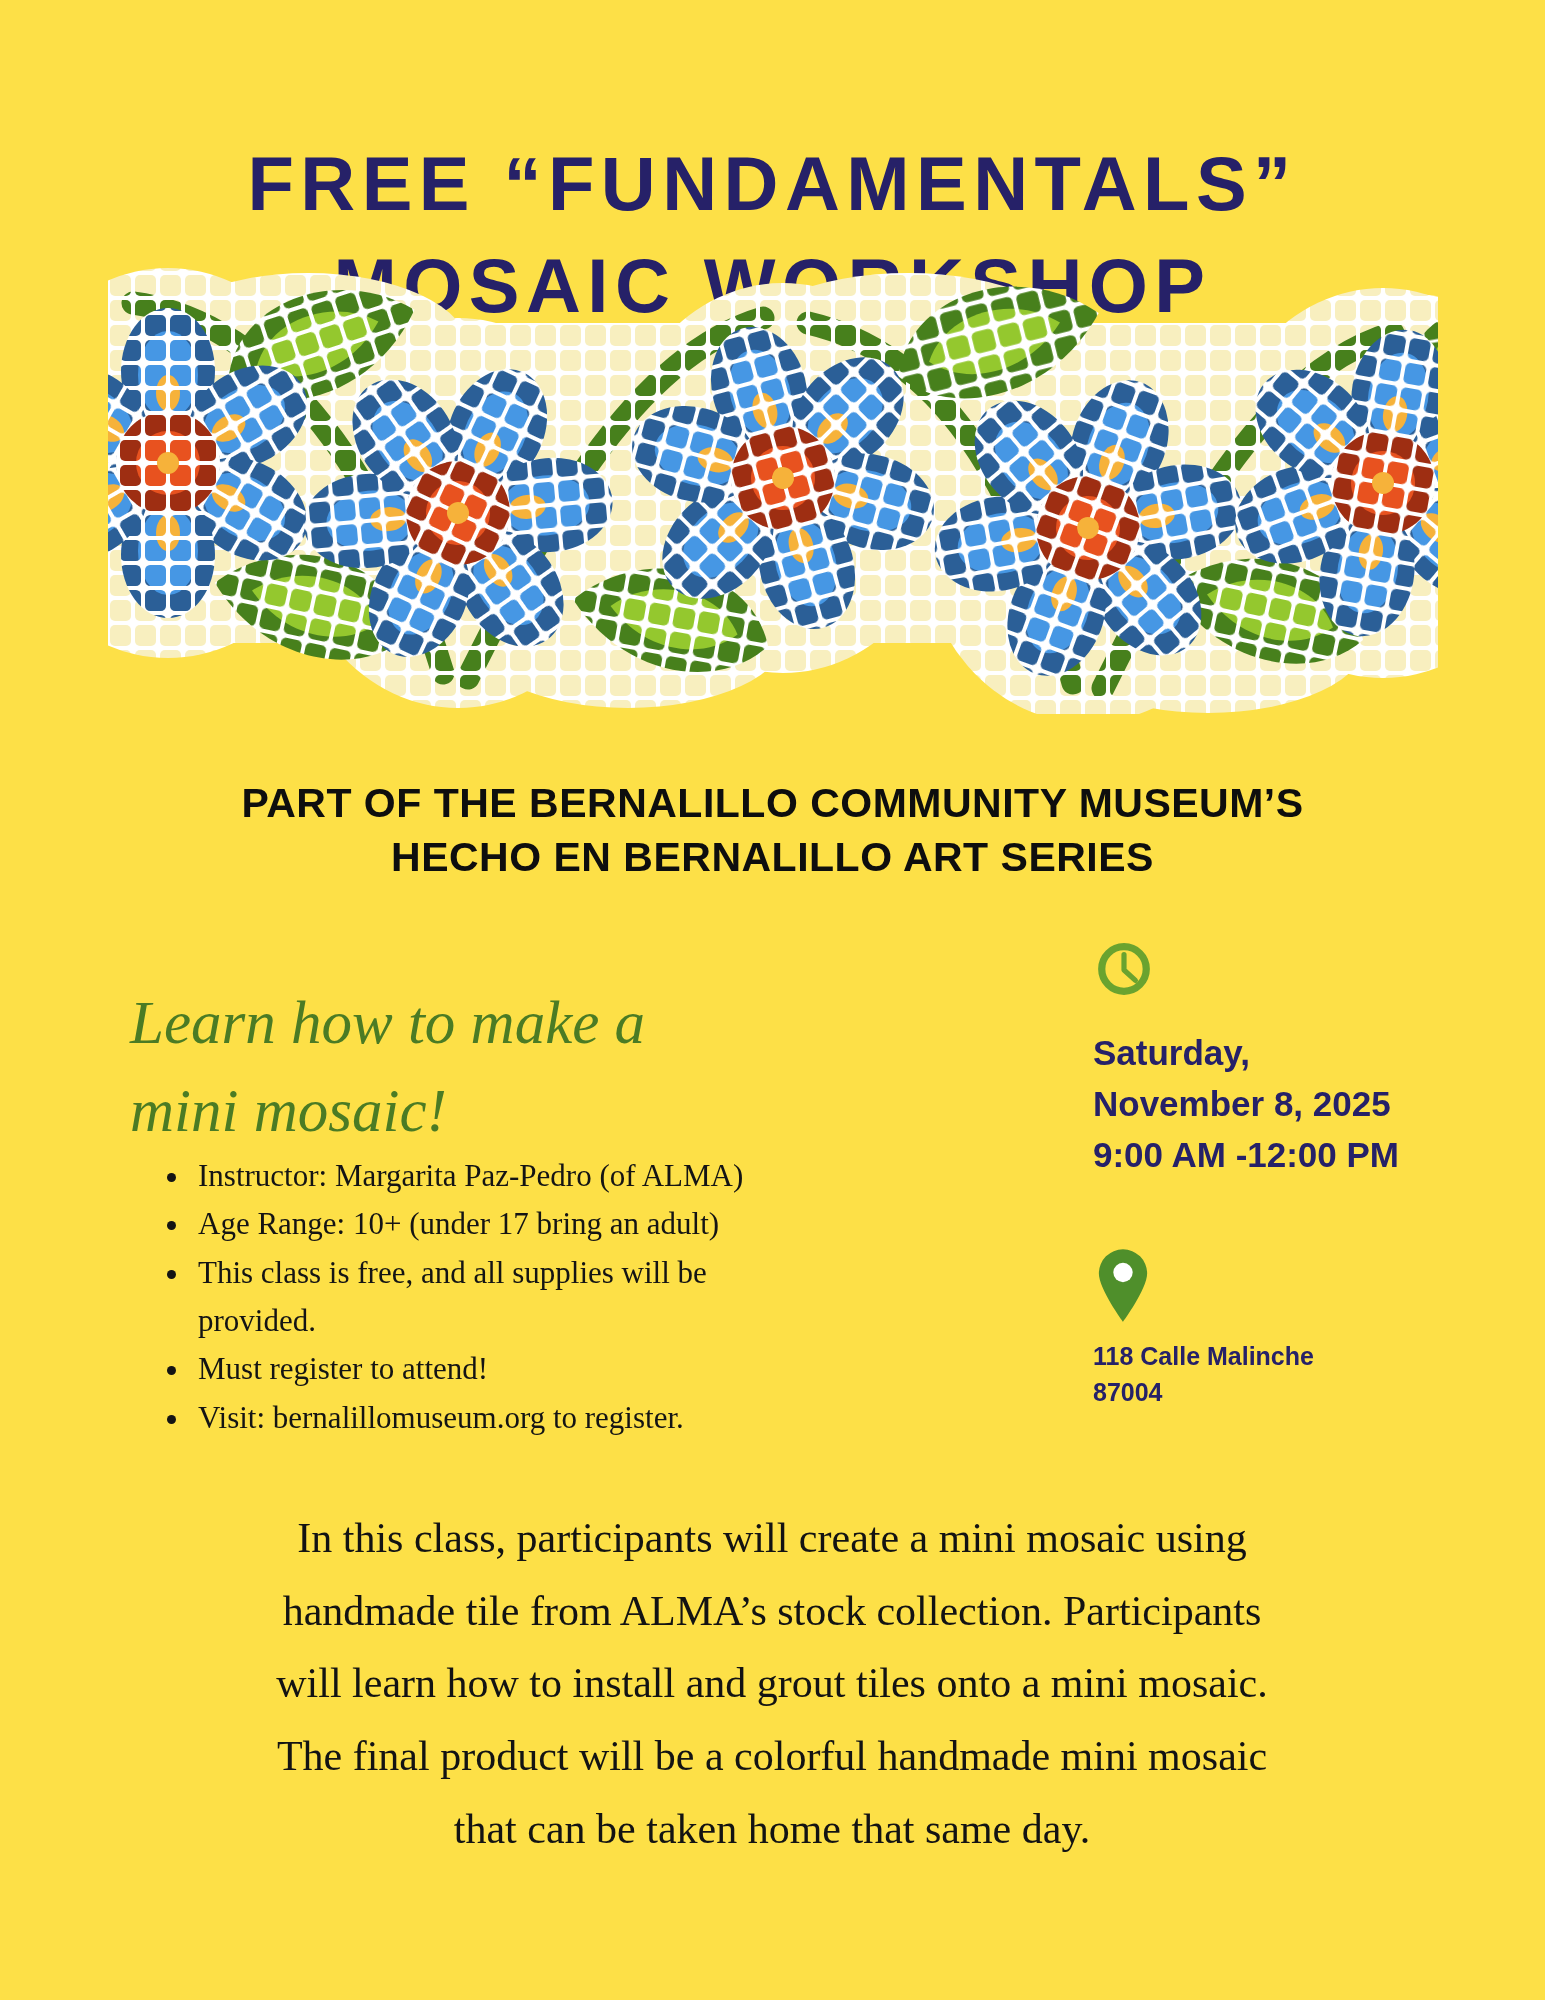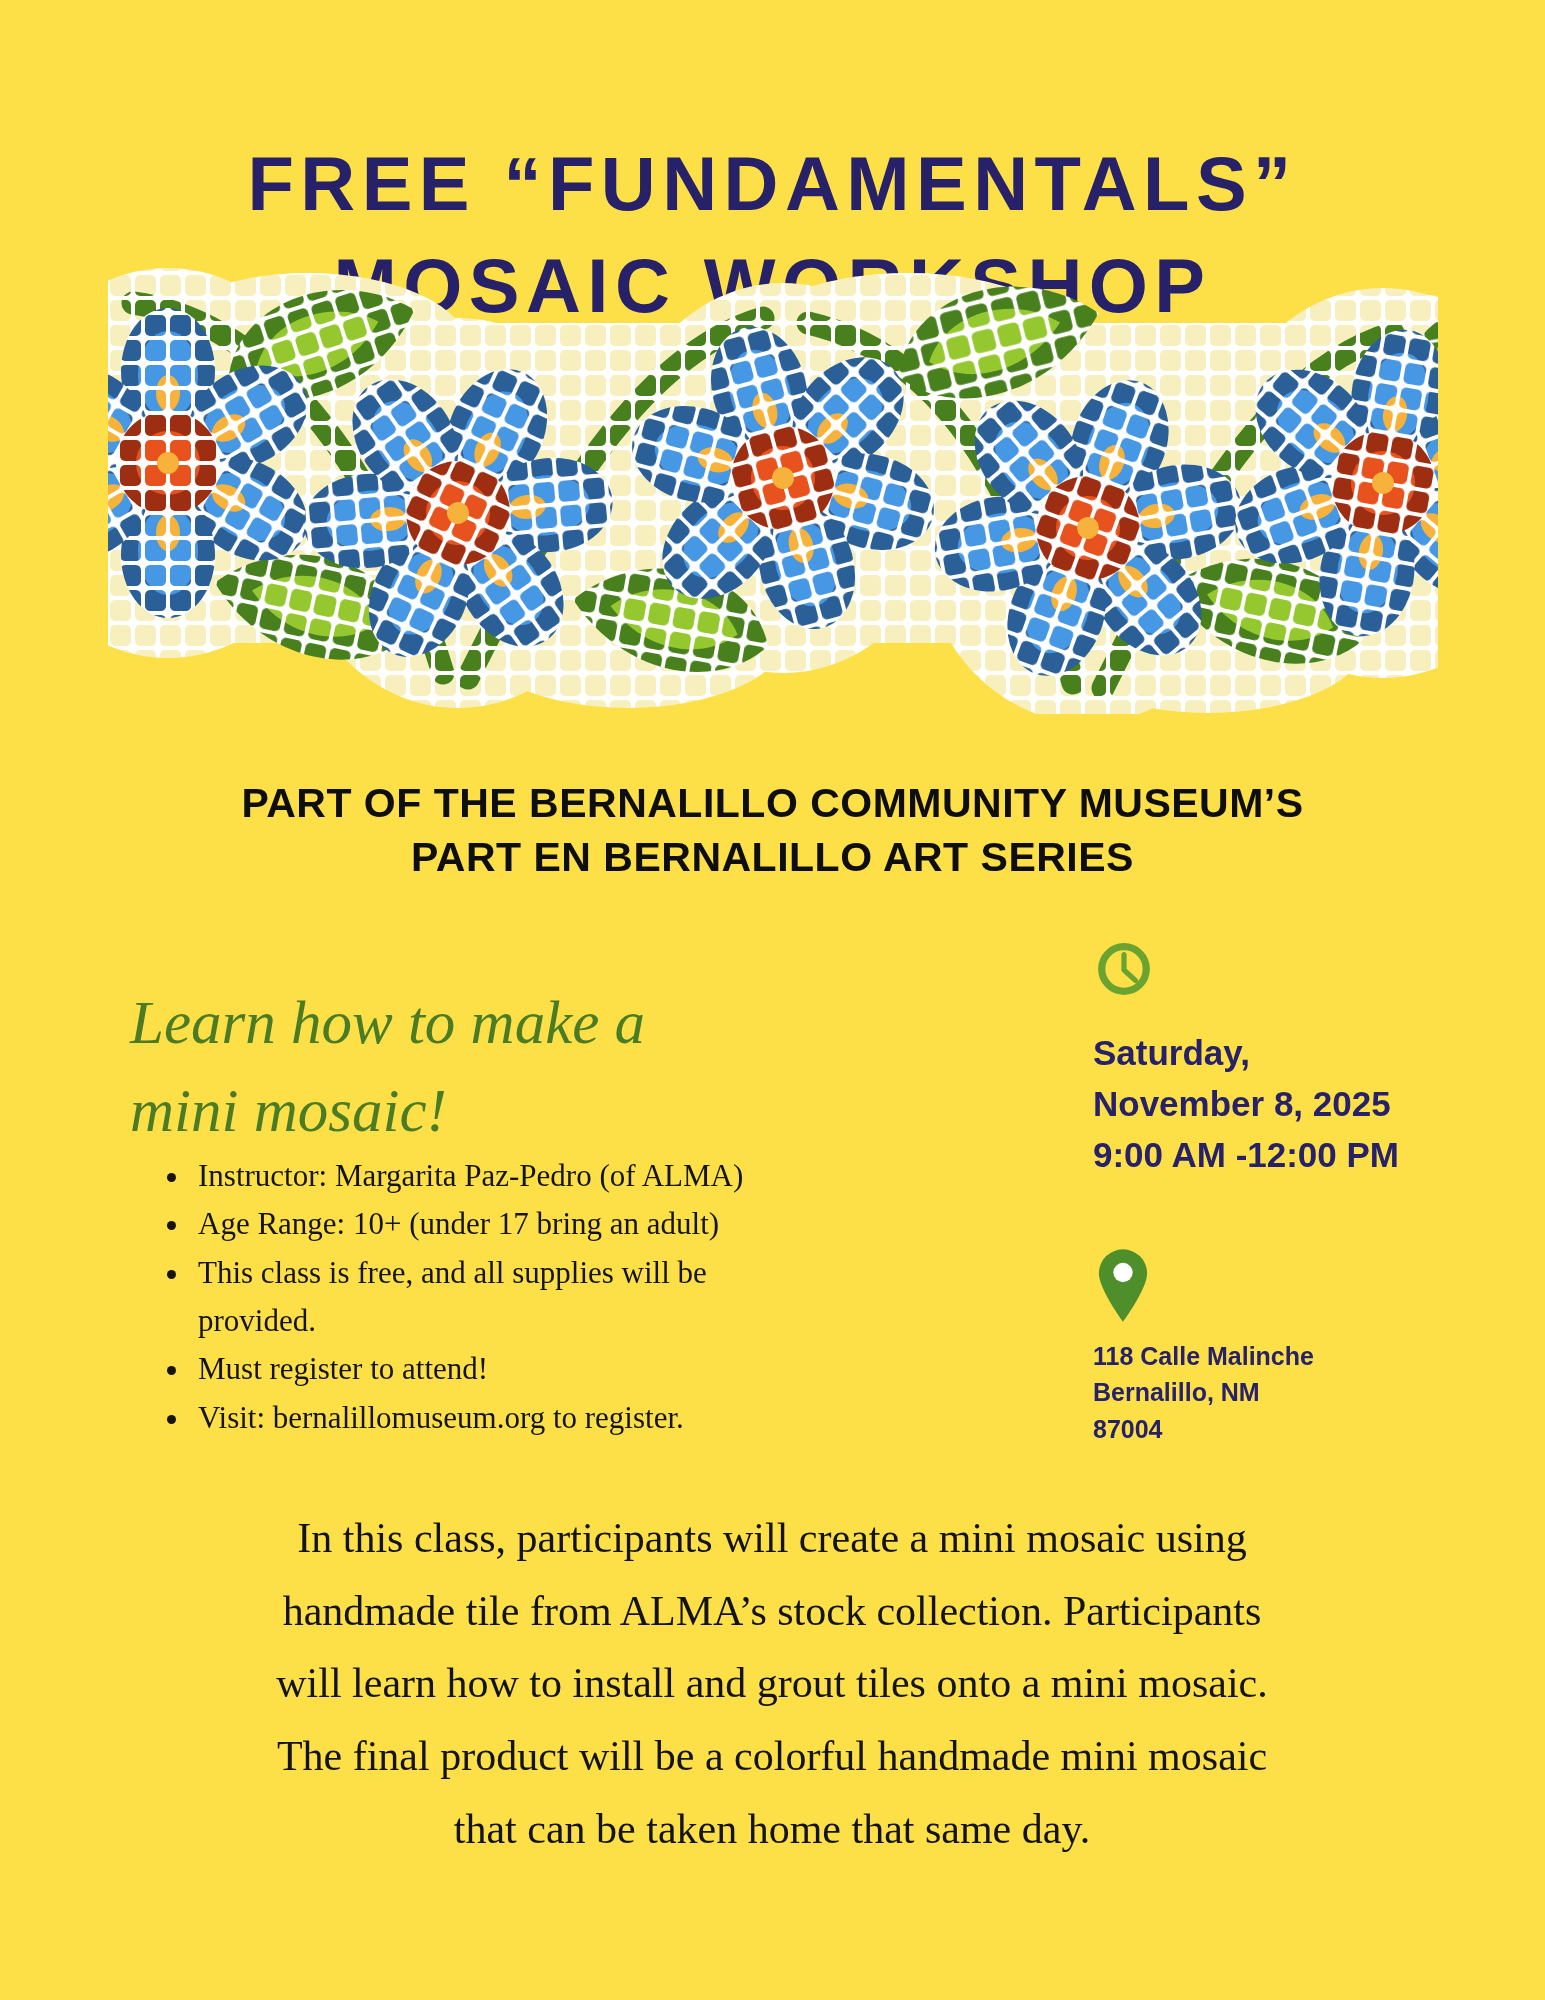--- a/index.html
+++ b/index.html
@@ -182,21 +182,21 @@
       <use href="#flower" transform="translate(60,215)"></use>
       <use href="#flower" transform="translate(350,265) rotate(25)"></use>
       <use href="#flower" transform="translate(675,230) rotate(-15)"></use>
       <use href="#flower" transform="translate(980,280) rotate(20)"></use>
       <use href="#flower" transform="translate(1275,235) rotate(10)"></use>
     </svg>
   </div>
 
   <h2 class="subtitle">
     <span>PART OF THE BERNALILLO COMMUNITY MUSEUM’S</span>
-    <span>PART EN BERNALILLO ART SERIES</span>
+    <span>HECHO EN BERNALILLO ART SERIES</span>
   </h2>
 
   <h3 class="headline">
     <span>Learn how to make a</span>
     <span>mini mosaic!</span>
   </h3>
 
   <ul class="bullets">
     <li>Instructor: Margarita Paz-Pedro (of ALMA)</li>
     <li>Age Range: 10+ (under 17 bring an adult)</li>
@@ -215,21 +215,20 @@
       <div>November 8, 2025</div>
       <div>9:00 AM -12:00 PM</div>
     </div>
 
     <svg class="icon-pin" viewBox="0 0 58 78" xmlns="http://www.w3.org/2000/svg">
       <path d="M29,76 C29,76 4,42 4,26 A25,25 0 1,1 54,26 C54,42 29,76 29,76 Z" fill="#4f8f2b"></path>
       <circle cx="29" cy="25" r="10" fill="#ffffff"></circle>
     </svg>
     <div class="location-text">
       <div>118 Calle Malinche</div>
-      <div>Bernalillo, NM</div>
       <div>87004</div>
     </div>
   </div>
 
   <div class="description">
     <div>In this class, participants will create a mini mosaic using</div>
     <div>handmade tile from ALMA’s stock collection. Participants</div>
     <div>will learn how to install and grout tiles onto a mini mosaic.</div>
     <div>The final product will be a colorful handmade mini mosaic</div>
     <div>that can be taken home that same day.</div>

